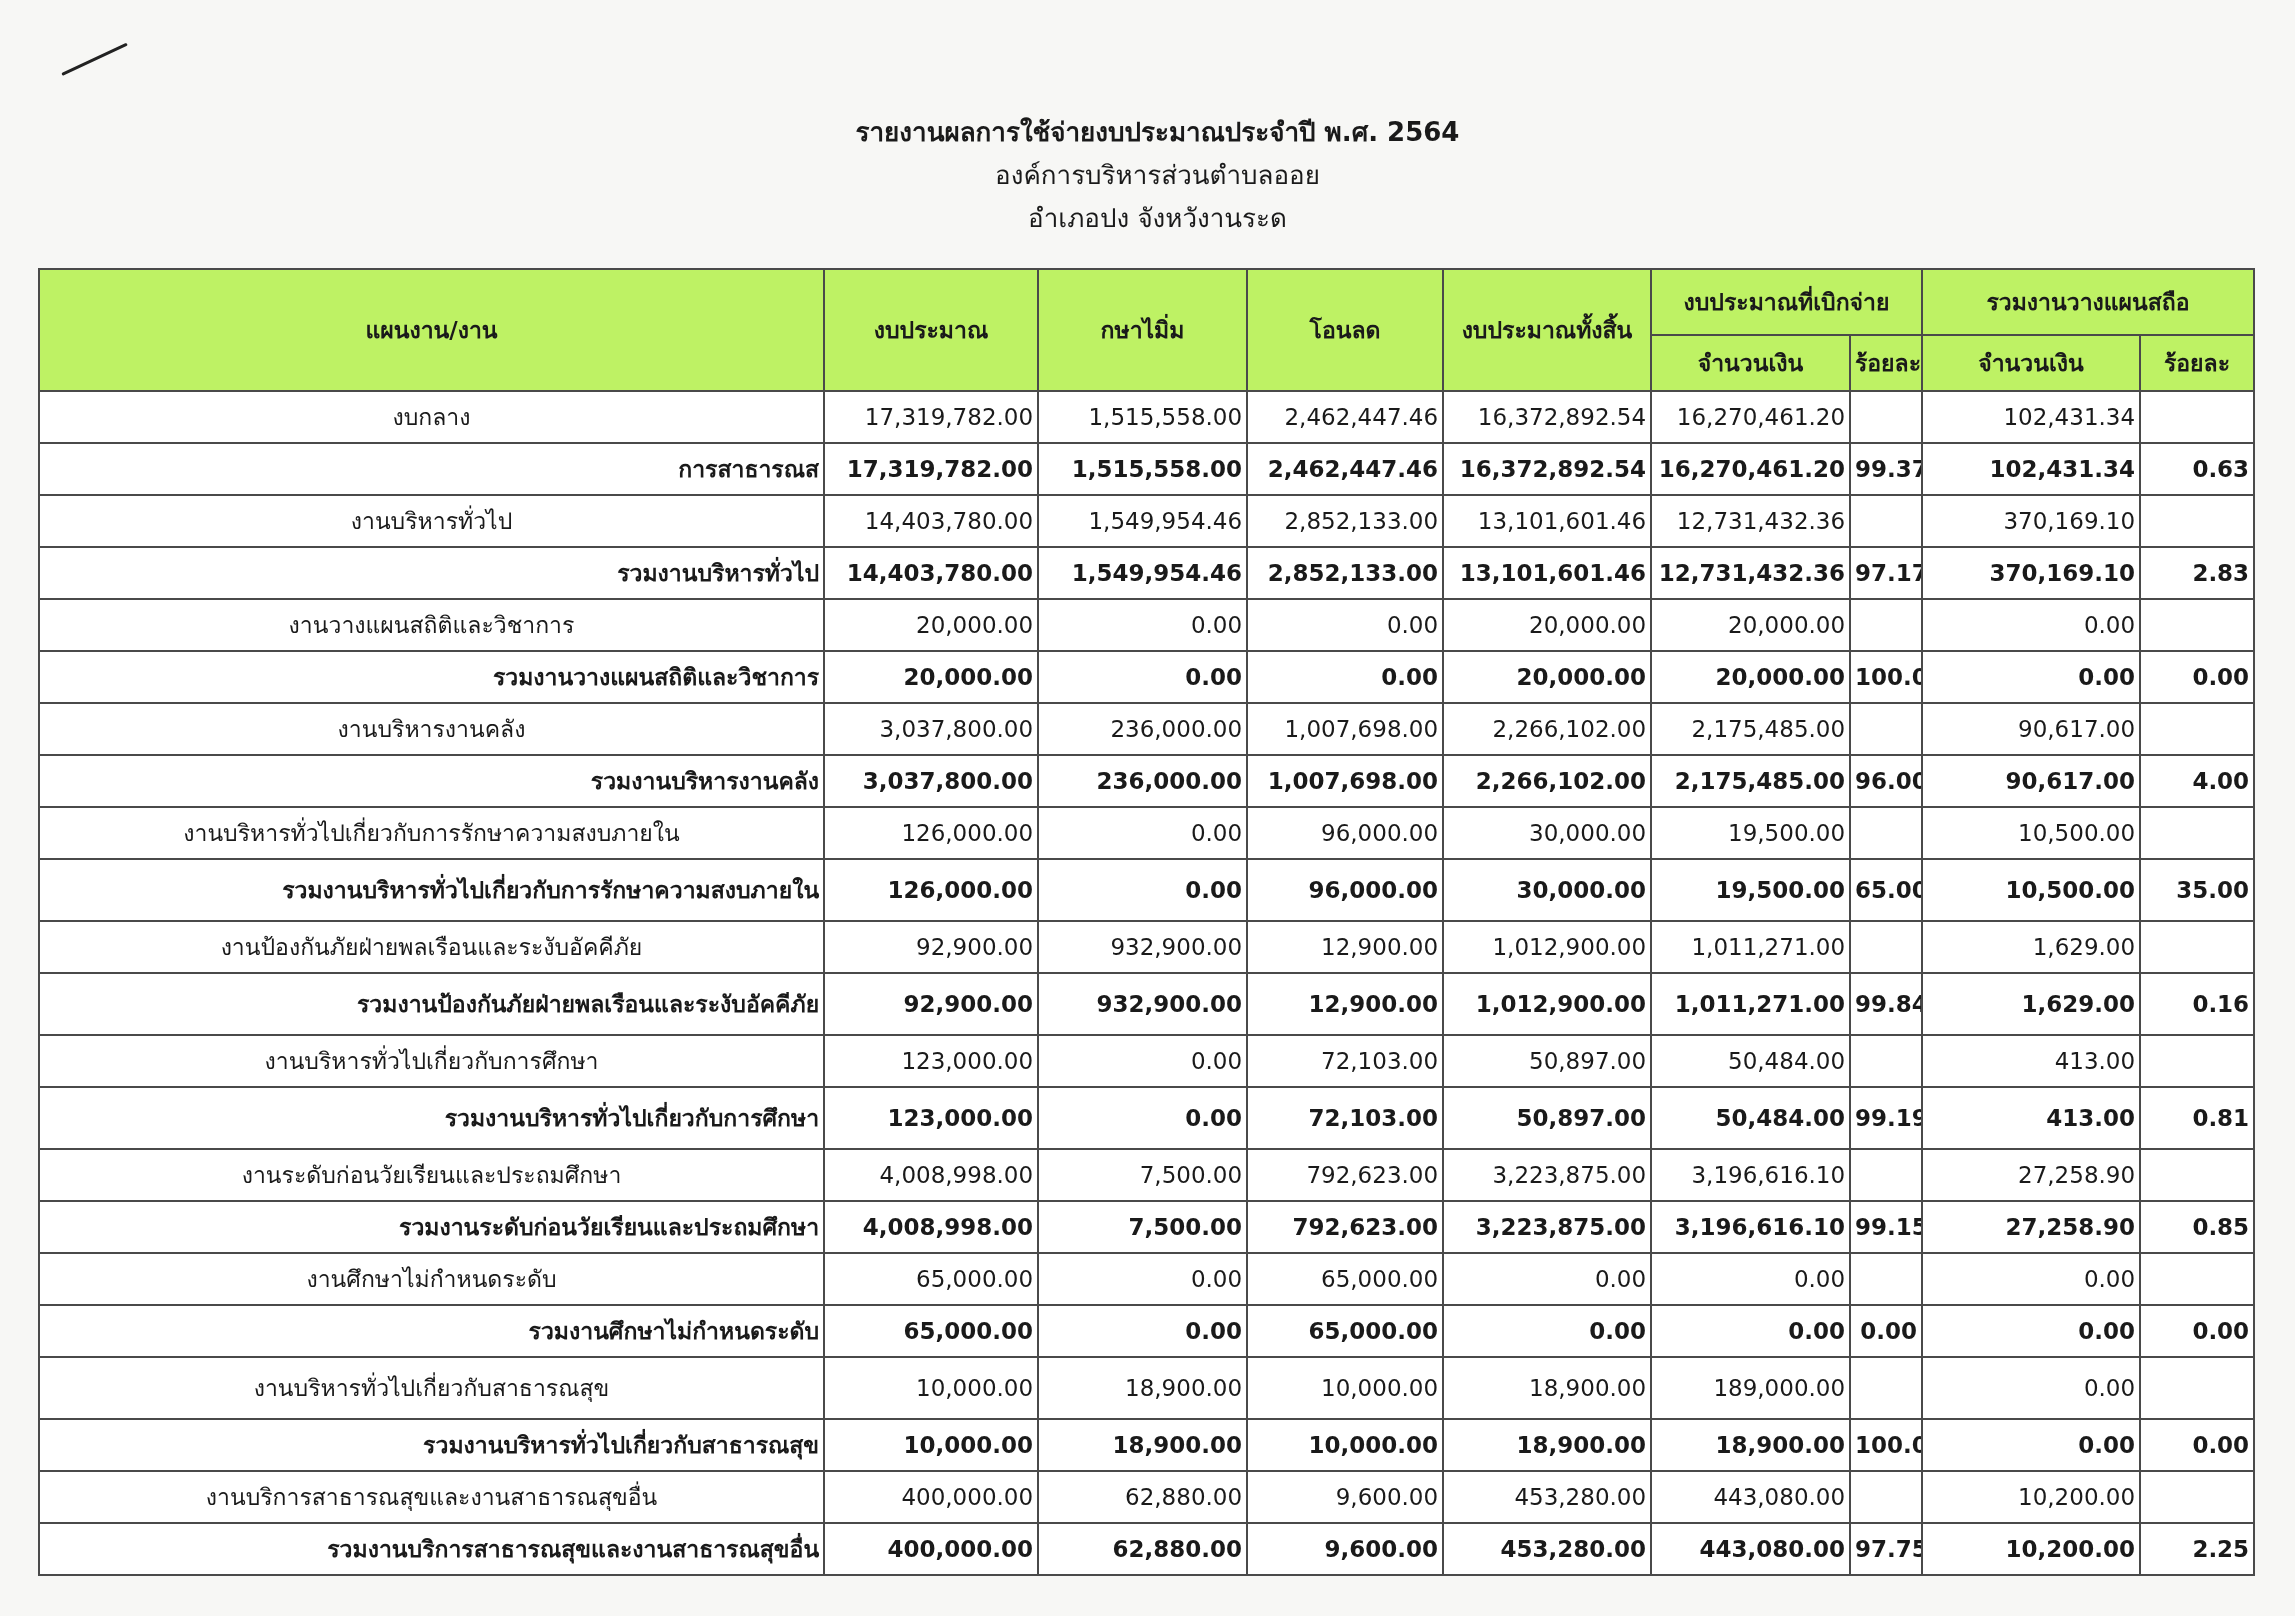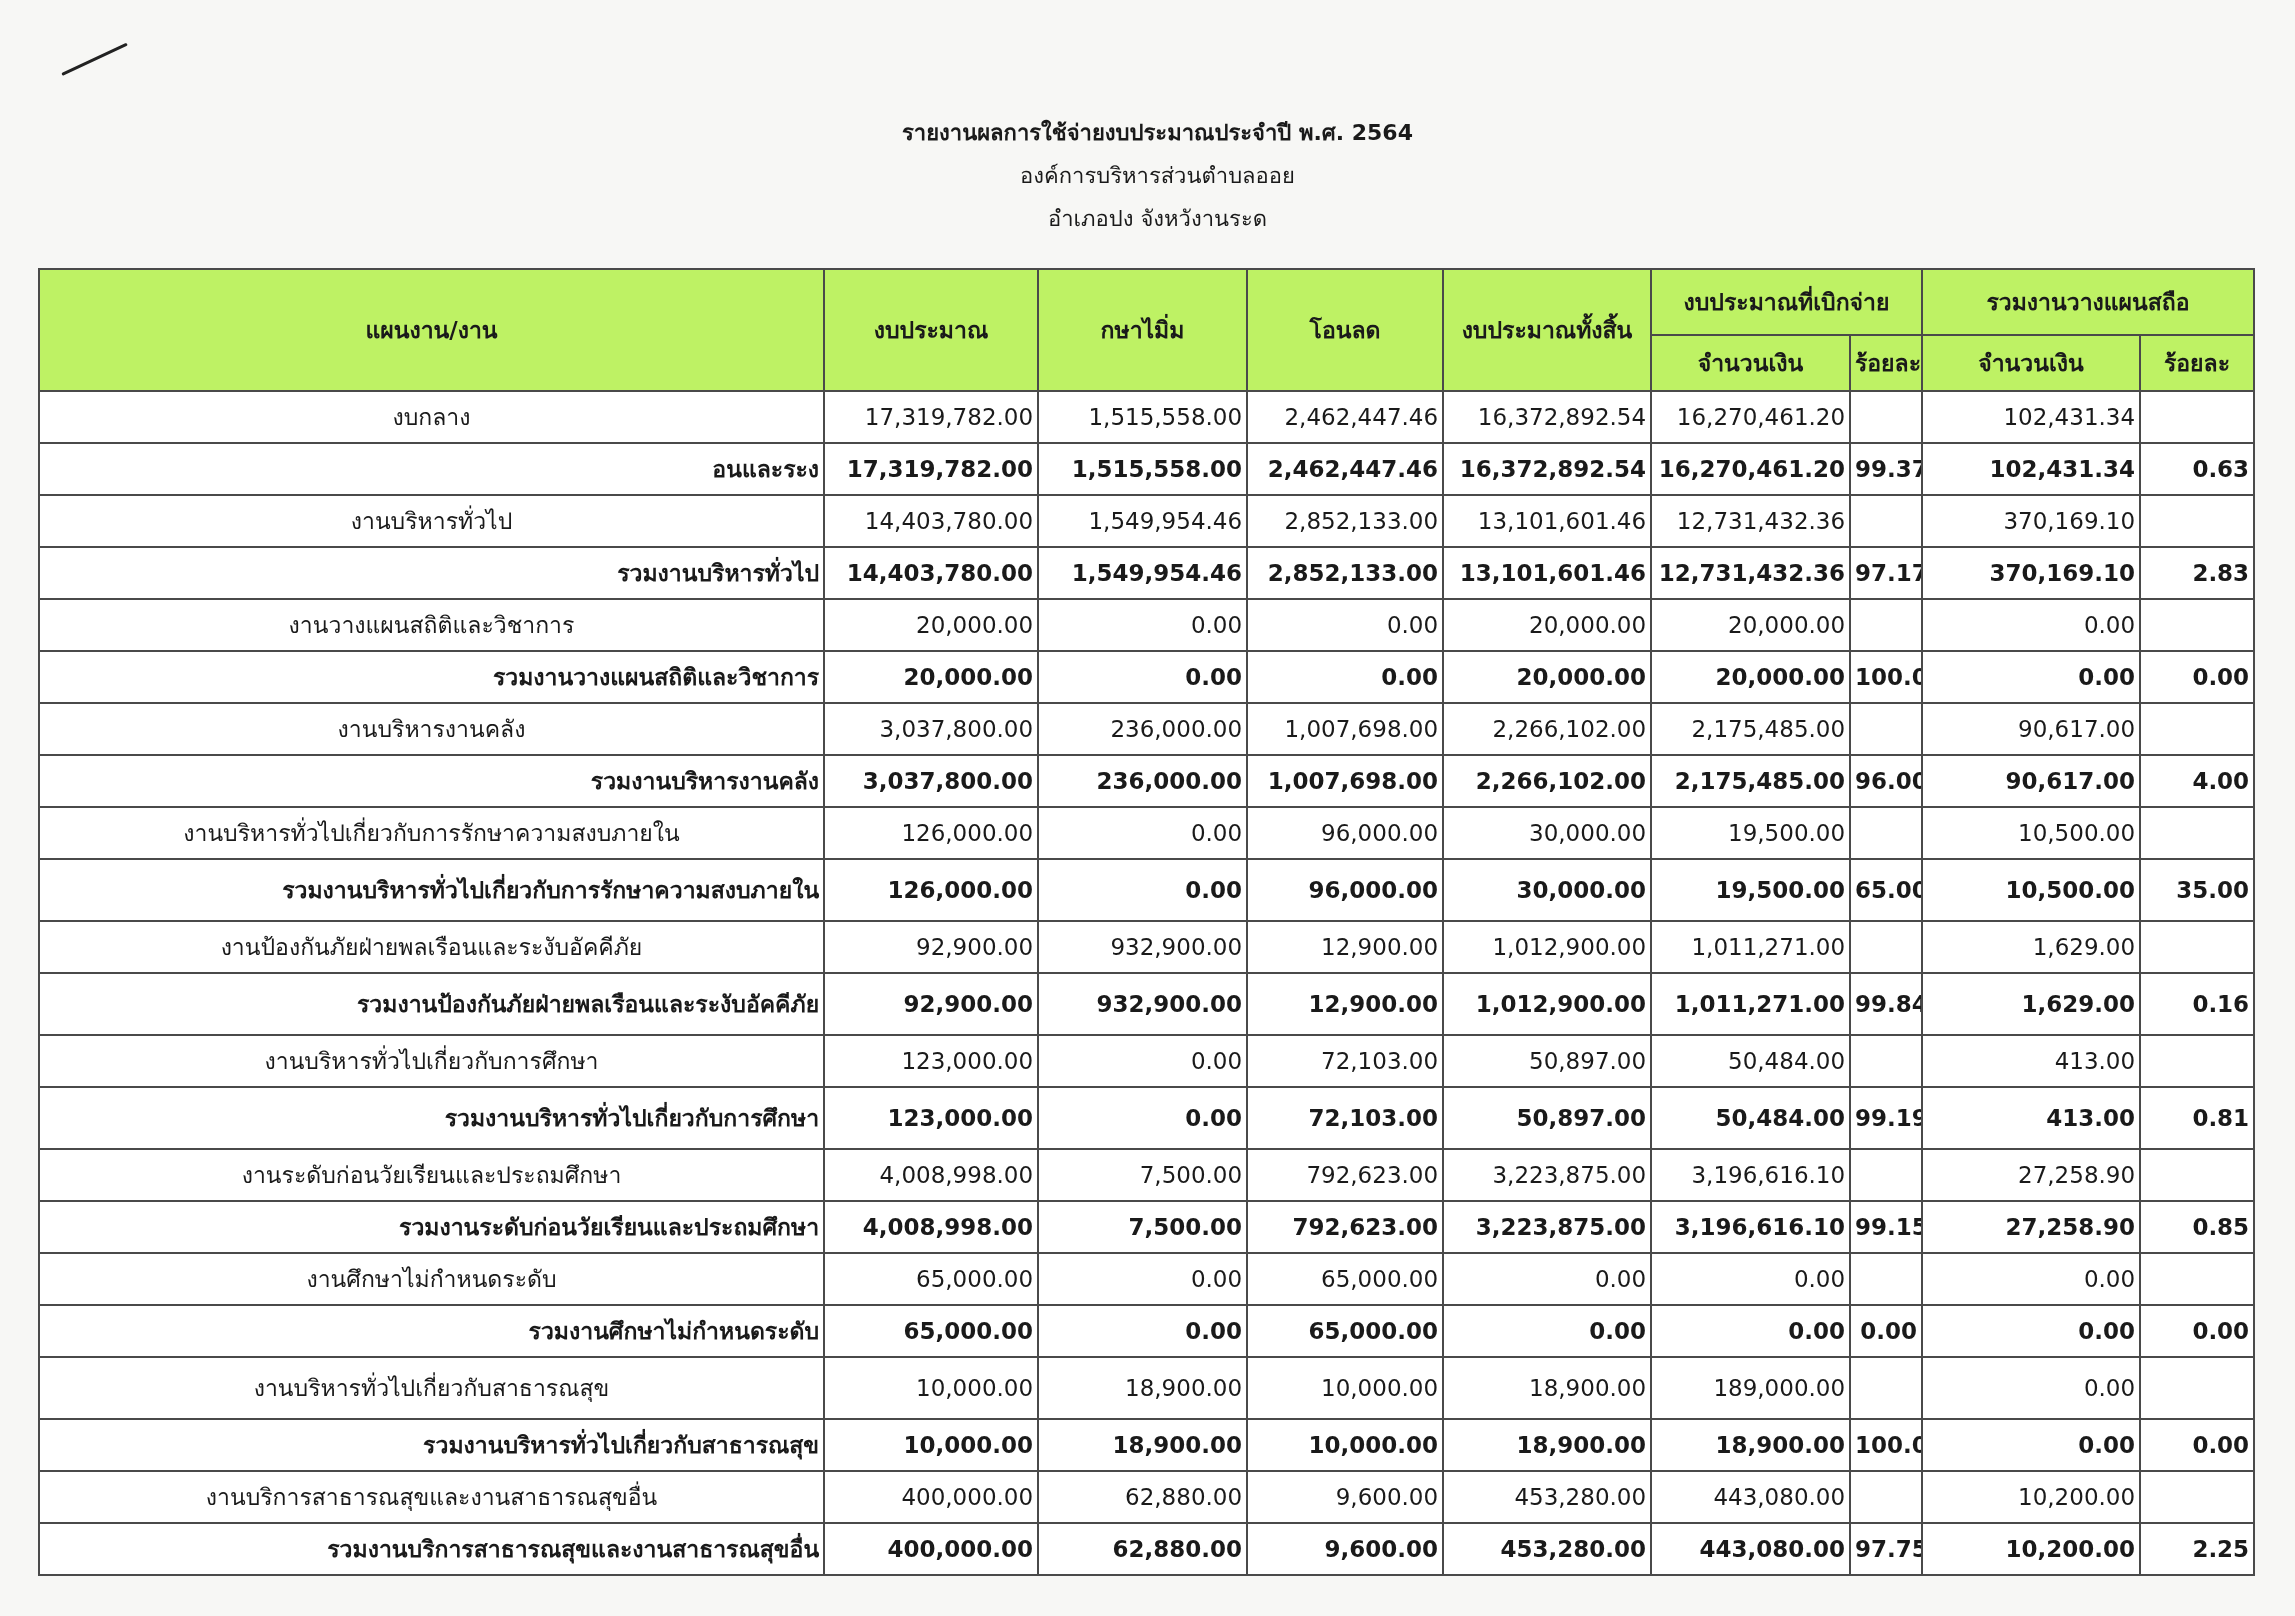--- a/index.html
+++ b/index.html
@@ -9,21 +9,21 @@
     font-family: "DejaVu Sans", "Liberation Sans", sans-serif;
     color: #1a1a1a;
     position: relative;
   }
   .pen-mark {
     position: absolute; left: 62px; top: 73px;
     width: 72px; height: 3.3px; background: #222;
     border-radius: 2px; transform: rotate(-25deg); transform-origin: left center;
   }
   .titles { position: absolute; left: 0; top: 111px; width: 2295px; text-align: center; }
-  .titles div { font-size: 22px; line-height: 43px; padding-left: 20px; }
+  .titles div { font-size: 26px; line-height: 43px; padding-left: 20px; }
   .titles .t1 { font-weight: bold; }
   table {
     position: absolute; left: 38px; top: 268px;
     width: 2216px;
     border-collapse: collapse;
     table-layout: fixed;
     font-size: 23px;
   }
   th, td { border: 2px solid #4a4a4a; padding: 0 3.9px; white-space: nowrap; overflow: hidden; }
   th { background: #bef264; font-weight: bold; text-align: center; }
@@ -82,21 +82,21 @@
         <td class="num">17,319,782.00</td>
         <td class="num">1,515,558.00</td>
         <td class="num">2,462,447.46</td>
         <td class="num">16,372,892.54</td>
         <td class="num">16,270,461.20</td>
         <td class="num"></td>
         <td class="num">102,431.34</td>
         <td class="num"></td>
       </tr>
       <tr class="sum">
-        <td class="label">อนและระง</td>
+        <td class="label">การสาธารณส</td>
         <td class="num">17,319,782.00</td>
         <td class="num">1,515,558.00</td>
         <td class="num">2,462,447.46</td>
         <td class="num">16,372,892.54</td>
         <td class="num">16,270,461.20</td>
         <td class="num">99.37</td>
         <td class="num">102,431.34</td>
         <td class="num">0.63</td>
       </tr>
       <tr class="item">

